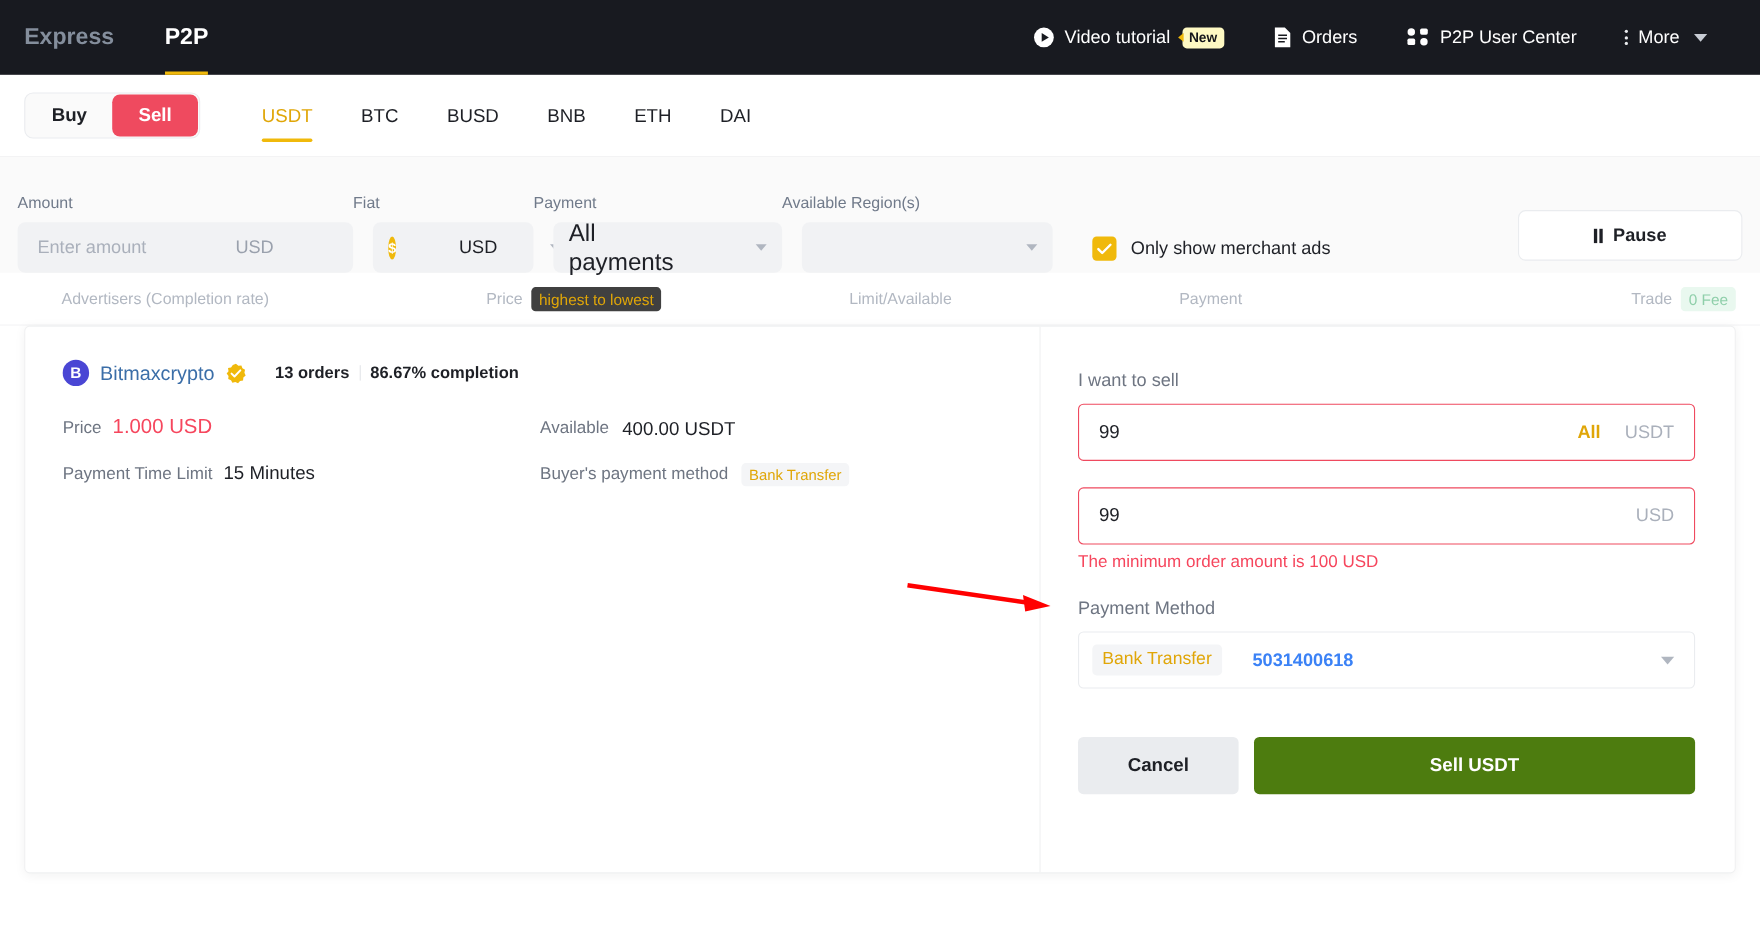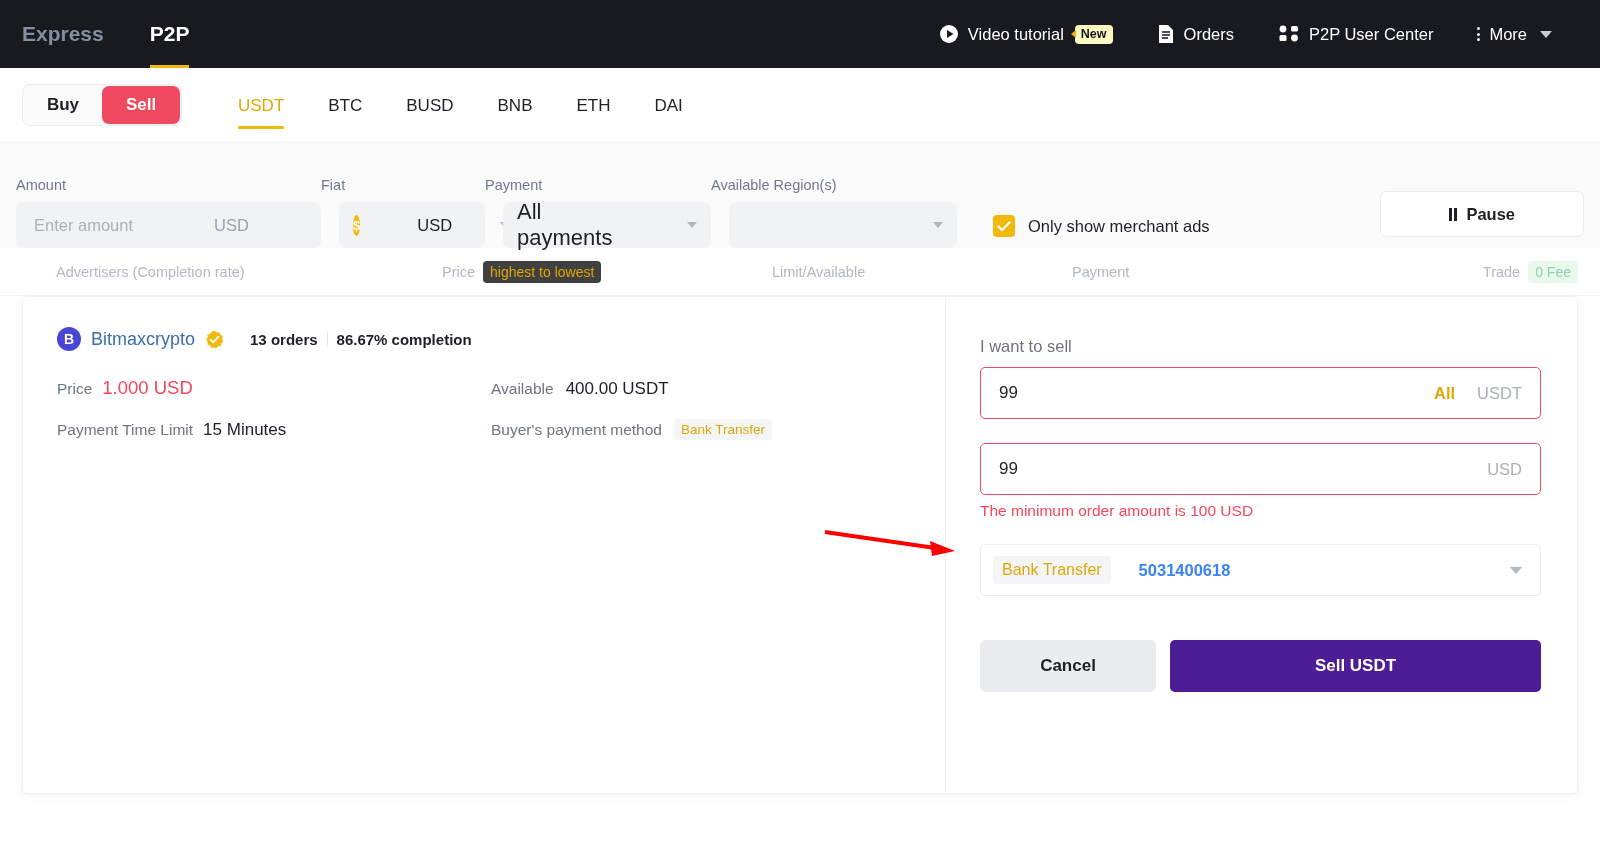--- a/index.html
+++ b/index.html
@@ -296,29 +296,29 @@
   }
   .pm-num { font-size: 16.5px; color: #3b82f6; font-weight: bold; margin-left: 28px; flex: 1; }
   .caret-md {
     width: 0; height: 0;
     border-left: 6px solid transparent;
     border-right: 6px solid transparent;
     border-top: 7px solid #b0b6c0;
   }
   .btn-row { display: flex; gap: 14px; margin-top: 44px; }
   .btn-cancel {
-    width: 176px; height: 52px; border-radius: 5px;
+    width: 146px; height: 52px; border-radius: 5px;
     background: #eaecef; color: #1e2026;
     font-size: 17px; font-weight: bold;
     display: flex; align-items: center; justify-content: center;
     cursor: pointer; border: none;
   }
   .btn-sell {
     flex: 1; height: 52px; border-radius: 5px;
-    background: #4c1d95; color: #ffffff;
+    background: #4d7c0f; color: #ffffff;
     font-size: 17px; font-weight: bold;
     display: flex; align-items: center; justify-content: center;
     cursor: pointer; border: none;
   }
 
   
   .anno { position: absolute; left: 0; top: 0; pointer-events: none; }
 </style>
 </head>
 <body>
@@ -516,20 +516,21 @@
       <div class="spacer-24"></div>
 
       <div class="field">
         <input value="99" style="">
         <span class="field-unit">USD</span>
       </div>
       <div class="err-msg">The minimum order amount is 100 USD</div>
 
       <div class="spacer-24"></div>
 
+      <div class="form-label">Payment Method</div>
       <div class="pm-field">
         <span class="pm-tag">Bank Transfer</span>
         <span class="pm-num">5031400618</span>
         <span class="caret-md"></span>
       </div>
 
       <div class="btn-row">
         <button class="btn-cancel">Cancel</button>
         <button class="btn-sell">Sell USDT</button>
       </div>

